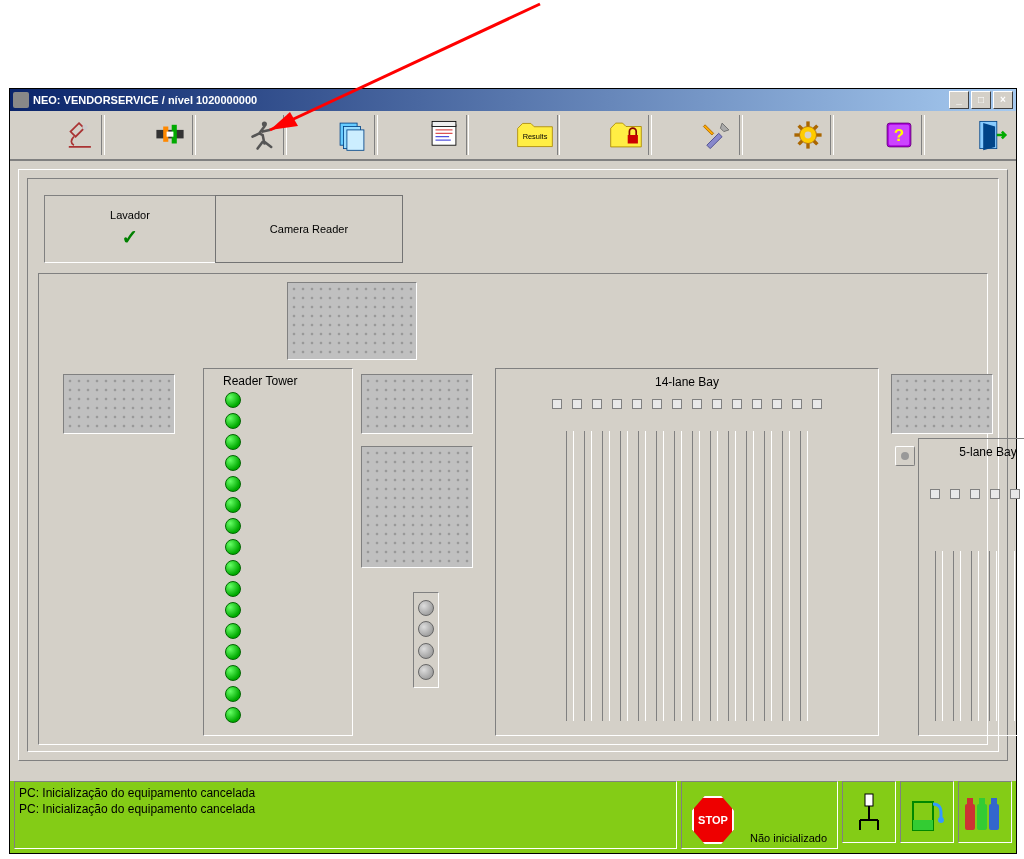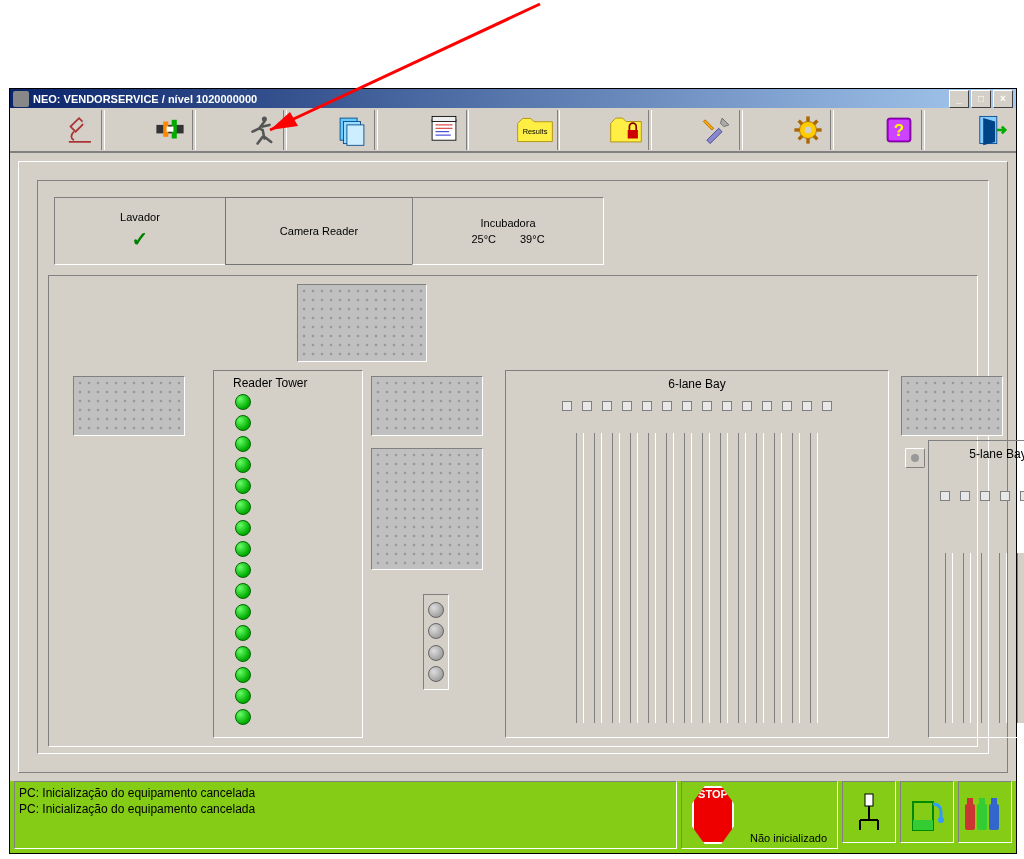--- a/index.html
+++ b/index.html
@@ -45,21 +45,21 @@
 .cap{width:8px;height:8px;background:#e8e8e8;border:1px solid #808080}
 .disc-btn{position:absolute;left:856px;top:172px;width:18px;height:18px;background:#d4d0c8;border:1px solid #fff;border-right-color:#808080;border-bottom-color:#808080;border-radius:2px;display:flex;align-items:center;justify-content:center}
 .disc-btn::after{content:"";width:8px;height:8px;border-radius:50%;background:#999}
 .stack4{position:absolute;left:374px;top:318px;width:24px;height:86px;border:1px solid #808080;border-right-color:#fff;border-bottom-color:#fff;display:flex;flex-direction:column;align-items:center;justify-content:space-around;padding:4px 0}
 .stack4 div{width:14px;height:14px;border-radius:50%;background:radial-gradient(circle at 35% 35%,#ddd,#888);border:1px solid #666}
 .statusbar{height:68px;display:flex;align-items:stretch;gap:4px;padding:0 4px 4px}
 .log{flex:1;border:1px solid #808080;border-right-color:#fff;border-bottom-color:#fff;padding:4px;display:flex;flex-direction:column;gap:2px;font-size:12px}
 .statgrp{display:flex;align-items:flex-end;gap:8px;padding:0 6px;border:1px solid #808080;border-right-color:#fff;border-bottom-color:#fff}
 .statcell{display:flex;flex-direction:column;align-items:center;justify-content:flex-end;gap:2px;padding:4px}
 .iconbox{border:1px solid #808080;border-right-color:#fff;border-bottom-color:#fff;width:52px;height:60px;display:flex;align-items:center;justify-content:center}
-.stop-oct{width:42px;height:58px;background:#e00;clip-path:polygon(30% 0,70% 0,100% 30%,100% 70%,70% 100%,30% 100%,0 70%,0 30%);display:flex;align-items:flex-start;justify-content:center;color:#fff;font-family:Arial;font-weight:bold;font-size:11px;border:2px solid #fff;box-sizing:border-box}
+.stop-oct{width:42px;height:48px;background:#e00;clip-path:polygon(30% 0,70% 0,100% 30%,100% 70%,70% 100%,30% 100%,0 70%,0 30%);display:flex;align-items:center;justify-content:center;color:#fff;font-family:Arial;font-weight:bold;font-size:11px;border:2px solid #fff;box-sizing:border-box}
 </style>
 </head>
 <body>
 
 <div class="desktop">
   <svg class="arrow" width="320" height="150">
     <line x1="300" y1="4" x2="30" y2="130" stroke="#f00" stroke-width="3"></line>
     <polygon points="30,130 50,112 58,126" fill="#f00"></polygon>
   </svg>
 
@@ -167,37 +167,30 @@
       <div class="tbtn">
           <svg viewBox="0 0 40 40">
             <rect x="8" y="4" width="20" height="32" fill="#8cf" stroke="#048"></rect>
             <path d="M12 6l14 4v24l-14 4z" fill="#048"></path>
             <path d="M28 20h10m-4-4l4 4-4 4" stroke="#0a0" stroke-width="3" fill="none"></path>
           </svg>
         </div>
     </div>
 
     <div class="clientarea">
-      <div class="panel-out" style="padding:18px">
+      <div class="panel-out" style="padding:8px">
           <div class="panel-in" style="padding:6px">
         <div class="modules-row">
           <div class="mod-box lav">
             <span>Lavador</span>
             <span class="check">✓</span>
           </div>
           <div class="mod-box cam">
             <span>Camera Reader</span>
           </div>
-          <div class="mod-box inc">
-            <span>Incubadora</span>
-            <div class="temps">
-              <span>25°C</span>
-              <span>39°C</span>
-            </div>
-          </div>
         </div>
 
         <div class="deck" style="height:470px">
           <div class="plate med-plate" style="left:248px;top:8px">
                 <div class="dots"></div>
               </div>
 
           <div class="plate small-plate" style="left:24px;top:100px">
                 <div class="dots"></div>
               </div>
@@ -230,21 +223,21 @@
                 <div class="dots"></div>
               </div>
           <div class="stack4">
                 <div></div>
                 <div></div>
                 <div></div>
                 <div></div>
               </div>
 
           <div class="bay bay14">
-            <div class="bay-title">6-lane Bay</div>
+            <div class="bay-title">14-lane Bay</div>
             <div class="lanecaps" style="top:30px">
               <span class="cap"></span>
                   <span class="cap"></span>
                   <span class="cap"></span>
                   <span class="cap"></span>
                   <span class="cap"></span>
                   <span class="cap"></span>
                   <span class="cap"></span>
                   <span class="cap"></span>
                   <span class="cap"></span>

